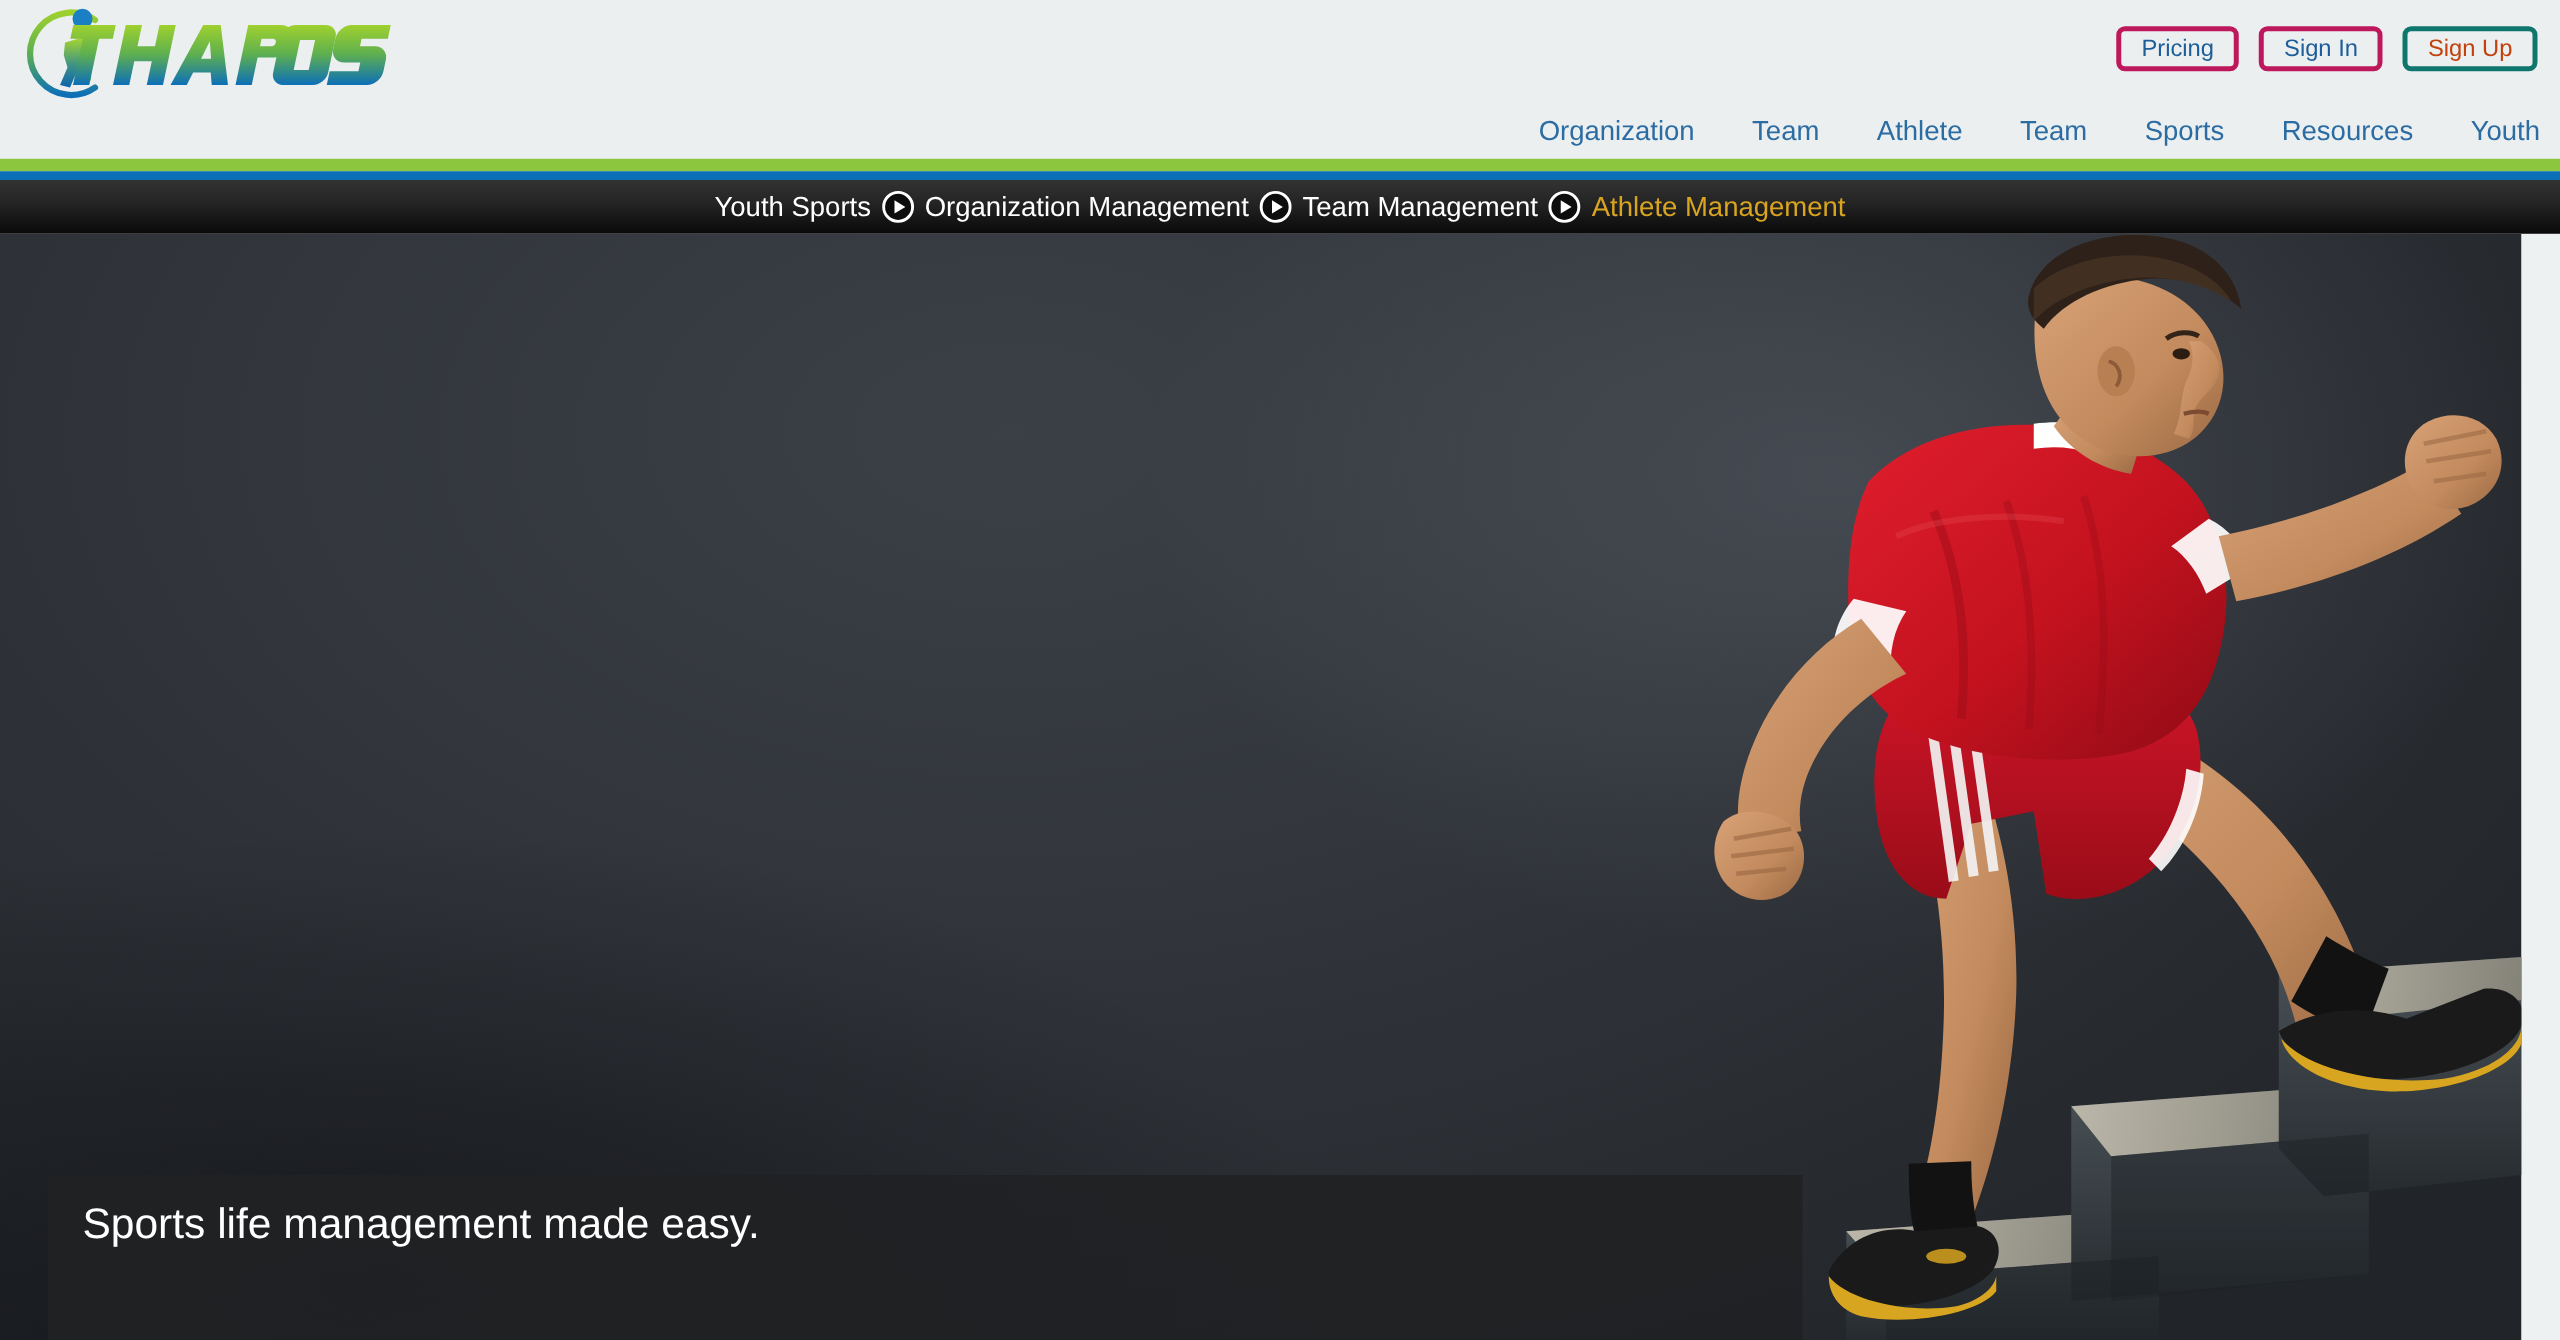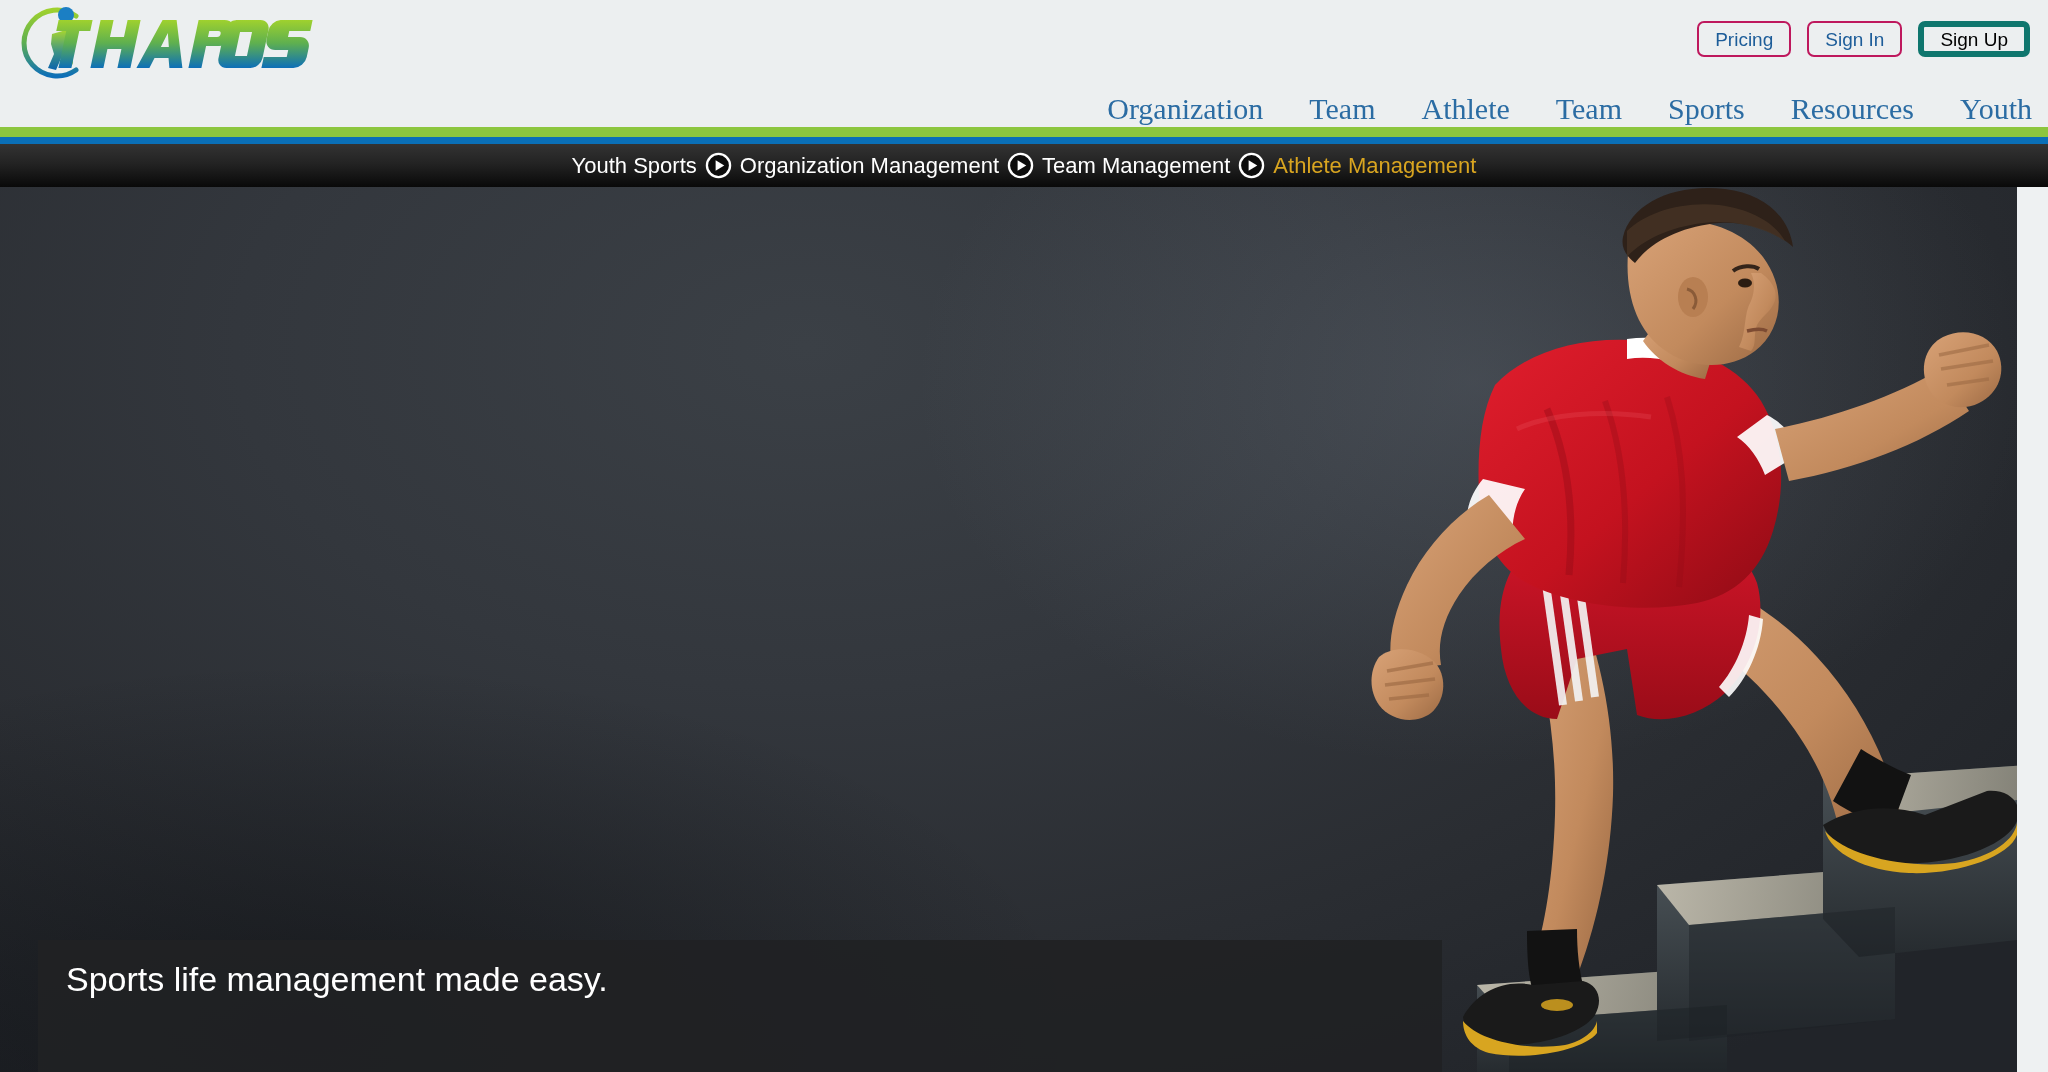--- a/index.html
+++ b/index.html
@@ -35,31 +35,31 @@
     display:flex; align-items:center; gap:16px;
   }
   .btn{
     display:inline-flex; align-items:center; justify-content:center;
     height:36px; padding:0 16px;
     border-radius:7px; background:transparent;
     font-size:19px; line-height:1; cursor:pointer;
     white-space:nowrap;
     font-family:"Liberation Sans", sans-serif;
   }
-  .btn-outline-blue{ border:2px solid #be185d; color:#1d5d99; }
-  .btn-outline-green{ border:6px solid #0f766e; color:#000000; }
+  .btn-outline-blue{ border:4px solid #be185d; color:#1d5d99; }
+  .btn-outline-green{ border:4px solid #0f766e; color:#c2410c; }
 
   
   .mainnav{
     position:absolute; right:16px; top:92px;
     display:flex; align-items:center; gap:46px;
   }
   .mainnav a{
-    font-size:30px; color:#2b6ca3; text-decoration:none;
-    white-space:nowrap; cursor:pointer;font-family:Liberation Serif, serif;
+    font-size:22px; color:#2b6ca3; text-decoration:none;
+    white-space:nowrap; cursor:pointer;
   }
 
   
   .bar-green{ position:absolute; left:0; top:127px; width:2048px; height:10px; background:#8cc63e; }
   .bar-blue { position:absolute; left:0; top:137px; width:2048px; height:7px;  background:#0a6fb7; }
 
   
   .crumbbar{
     position:absolute; left:0; top:144px; width:2048px; height:43px;
     background:linear-gradient(180deg,#333333 0%,#232323 45%,#090909 100%);

